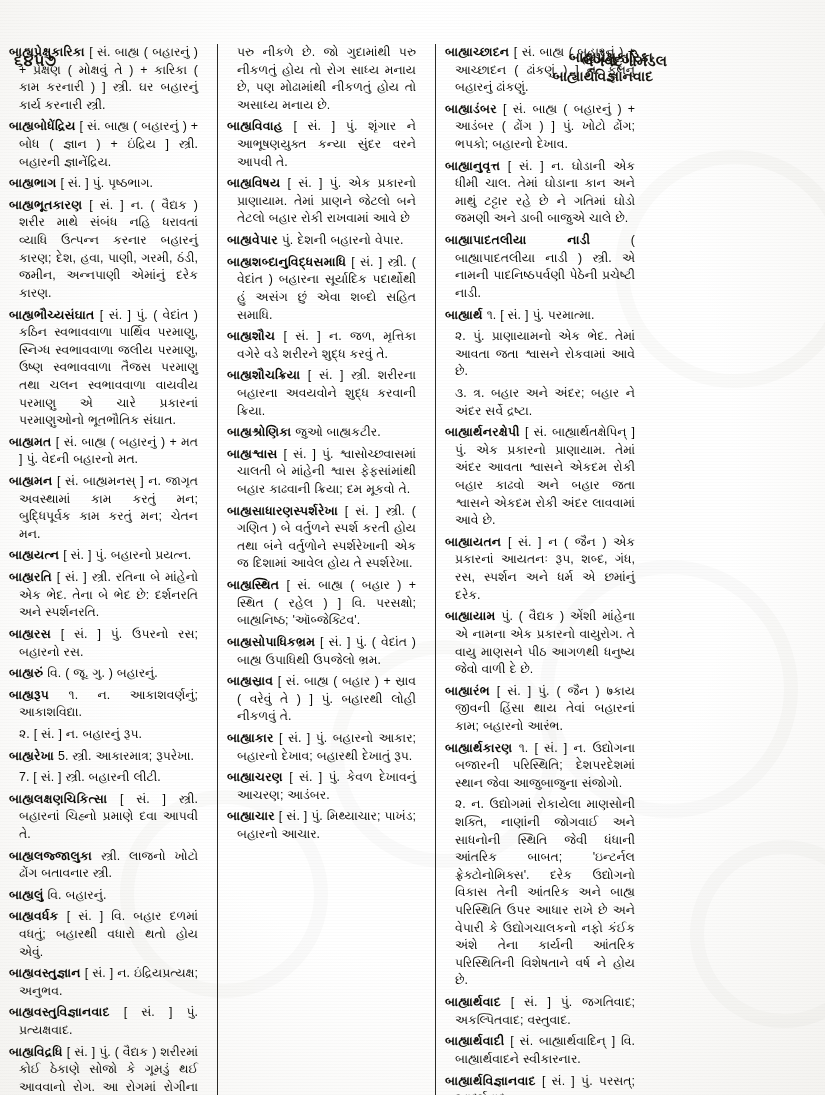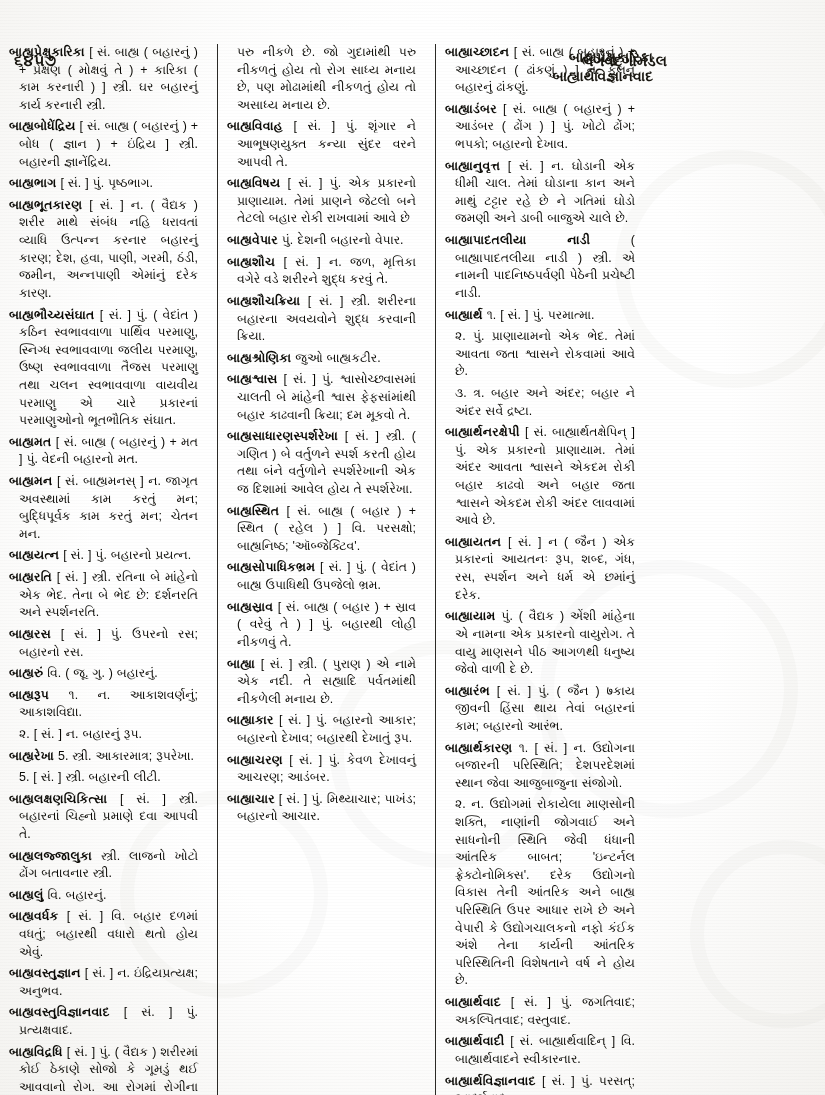--- a/index.html
+++ b/index.html
@@ -107,43 +107,43 @@
       <p class="entry"><span class="hw">બાહ્યભૌચ્યસંઘાત</span><span> [ સં. ] પું. ( વેદાંત ) કઠિન સ્વભાવવાળા પાર્થિવ પરમાણુ, સ્નિગ્ધ સ્વભાવવાળા જલીય પરમાણુ, ઉષ્ણ સ્વભાવવાળા તૈજસ પરમાણુ તથા ચલન સ્વભાવવાળા વાયવીય પરમાણુ એ ચારે પ્રકારનાં પરમાણુઓનો ભૂતભૌતિક સંઘાત.</span></p>
       <p class="entry"><span class="hw">બાહ્યમત</span><span> [ સં. બાહ્ય ( બહારનું ) + મત ] પું. વેદની બહારનો મત.</span></p>
       <p class="entry"><span class="hw">બાહ્યમન</span><span> [ સં. બાહ્યમનસ્ ] ન. જાગૃત અવસ્થામાં કામ કરતું મન; બુદ્ધિપૂર્વક કામ કરતું મન; ચેતન મન.</span></p>
       <p class="entry"><span class="hw">બાહ્યયત્ન</span><span> [ સં. ] પું. બહારનો પ્રયત્ન.</span></p>
       <p class="entry"><span class="hw">બાહ્યરતિ</span><span> [ સં. ] સ્ત્રી. રતિના બે માંહેનો એક ભેદ. તેના બે ભેદ છે: દર્શનરતિ અને સ્પર્શનરતિ.</span></p>
       <p class="entry"><span class="hw">બાહ્યરસ</span><span> [ સં. ] પું. ઉપરનો રસ; બહારનો રસ.</span></p>
       <p class="entry"><span class="hw">બાહ્યરું</span><span> વિ. ( જૂ. ગુ. ) બહારનું.</span></p>
       <p class="entry"><span class="hw">બાહ્યરૂપ</span><span> ૧. ન. આકાશવર્ણનું; આકાશવિદ્યા.</span></p>
       <p class="entry cont"><span>૨. [ સં. ] ન. બહારનું રૂપ.</span></p>
       <p class="entry"><span class="hw">બાહ્યરેખા</span><span> 5. સ્ત્રી. આકારમાત્ર; રૂપરેખા.</span></p>
-      <p class="entry cont"><span>5. [ સં. ] સ્ત્રી. બહારની લીટી.</span></p>
+      <p class="entry cont"><span>7. [ સં. ] સ્ત્રી. બહારની લીટી.</span></p>
       <p class="entry"><span class="hw">બાહ્યલક્ષણચિકિત્સા</span><span> [ સં. ] સ્ત્રી. બહારનાં ચિહ્નો પ્રમાણે દવા આપવી તે.</span></p>
       <p class="entry"><span class="hw">બાહ્યલજ્જાલુકા</span><span> સ્ત્રી. લાજનો ખોટો ઢોંગ બતાવનાર સ્ત્રી.</span></p>
       <p class="entry"><span class="hw">બાહ્યલું</span><span> વિ. બહારનું.</span></p>
       <p class="entry"><span class="hw">બાહ્યવર્ધક</span><span> [ સં. ] વિ. બહાર દળમાં વધતું; બહારથી વધારો થતો હોય એવું.</span></p>
       <p class="entry"><span class="hw">બાહ્યવસ્તુજ્ઞાન</span><span> [ સં. ] ન. ઇંદ્રિયપ્રત્યક્ષ; અનુભવ.</span></p>
       <p class="entry"><span class="hw">બાહ્યવસ્તુવિજ્ઞાનવાદ</span><span> [ સં. ] પું. પ્રત્યક્ષવાદ.</span></p>
       <p class="entry"><span class="hw">બાહ્યવિદ્રધિ</span><span> [ સં. ] પું. ( વૈદ્યક ) શરીરમાં કોઈ ઠેકાણે સોજો કે ગૂમડું થઈ આવવાનો રોગ. આ રોગમાં રોગીના મોઢામાંથી અથવા ગુદામાંથી</span></p>
     </div>
   <div class="col c2">
       <p class="entry cont"><span>પરુ નીકળે છે. જો ગુદામાંથી પરુ નીકળતું હોય તો રોગ સાધ્ય મનાય છે, પણ મોઢામાંથી નીકળતું હોય તો અસાધ્ય મનાય છે.</span></p>
       <p class="entry"><span class="hw">બાહ્યવિવાહ</span><span> [ સં. ] પું. શૃંગાર ને આભૂષણયુક્ત કન્યા સુંદર વરને આપવી તે.</span></p>
       <p class="entry"><span class="hw">બાહ્યવિષય</span><span> [ સં. ] પું. એક પ્રકારનો પ્રાણાયામ. તેમાં પ્રાણને જેટલો બને તેટલો બહાર રોકી રાખવામાં આવે છે</span></p>
       <p class="entry"><span class="hw">બાહ્યવેપાર</span><span> પું. દેશની બહારનો વેપાર.</span></p>
+      <p class="entry"><span class="hw">બાહ્યશબ્દાનુવિદ્ધસમાધિ</span><span> [ સં. ] સ્ત્રી. ( વેદાંત ) બહારના સૂર્યાદિક પદાર્થોથી હું અસંગ છું એવા શબ્દો સહિત સમાધિ.</span></p>
       <p class="entry"><span class="hw">બાહ્યશૌચ</span><span> [ સં. ] ન. જળ, મૃત્તિકા વગેરે વડે શરીરને શુદ્ધ કરવું તે.</span></p>
       <p class="entry"><span class="hw">બાહ્યશૌચક્રિયા</span><span> [ સં. ] સ્ત્રી. શરીરના બહારના અવયવોને શુદ્ધ કરવાની ક્રિયા.</span></p>
       <p class="entry"><span class="hw">બાહ્યશ્રોણિકા</span><span> જુઓ બાહ્યકટીર.</span></p>
       <p class="entry"><span class="hw">બાહ્યશ્વાસ</span><span> [ સં. ] પું. શ્વાસોચ્છ્વાસમાં ચાલતી બે માંહેની શ્વાસ ફેફસાંમાંથી બહાર કાઢવાની ક્રિયા; દમ મૂકવો તે.</span></p>
       <p class="entry"><span class="hw">બાહ્યસાધારણસ્પર્શરેખા</span><span> [ સં. ] સ્ત્રી. ( ગણિત ) બે વર્તુળને સ્પર્શ કરતી હોય તથા બંને વર્તુળોને સ્પર્શરેખાની એક જ દિશામાં આવેલ હોય તે સ્પર્શરેખા.</span></p>
       <p class="entry"><span class="hw">બાહ્યસ્થિત</span><span> [ સં. બાહ્ય ( બહાર ) + સ્થિત ( રહેલ ) ] વિ. પરસક્ષો; બાહ્યનિષ્ઠ; 'ઑબ્જેક્ટિવ'.</span></p>
       <p class="entry"><span class="hw">બાહ્યસોપાધિકભ્રમ</span><span> [ સં. ] પું. ( વેદાંત ) બાહ્ય ઉપાધિથી ઉપજેલો ભ્રમ.</span></p>
       <p class="entry"><span class="hw">બાહ્યસ્રાવ</span><span> [ સં. બાહ્ય ( બહાર ) + સ્રાવ ( વરેવું તે ) ] પું. બહારથી લોહી નીકળવું તે.</span></p>
-      <p class="entry"><span class="hw">બાહ્યા</span><span> [ સં. ] સ્ત્રી. ( પુરાણ ) એ નામે એક નદી. તે સહ્યાદિ પર્વતમાંથી નીકળેલી મનાય છે.</span></p>
       <p class="entry"><span class="hw">બાહ્યાકાર</span><span> [ સં. ] પું. બહારનો આકાર; બહારનો દેખાવ; બહારથી દેખાતું રૂપ.</span></p>
       <p class="entry"><span class="hw">બાહ્યાચરણ</span><span> [ સં. ] પું. કેવળ દેખાવનું આચરણ; આડંબર.</span></p>
       <p class="entry"><span class="hw">બાહ્યાચાર</span><span> [ સં. ] પું. મિથ્યાચાર; પાખંડ; બહારનો આચાર.</span></p>
     </div>
   <div class="col c3">
       <p class="entry"><span class="hw">બાહ્યાચ્છાદન</span><span> [ સં. બાહ્ય ( બહારનું ) + આચ્છાદન ( ઢાંકણું ) ] ન. ફૂલનું બહારનું ઢાંકણું.</span></p>
       <p class="entry"><span class="hw">બાહ્યાડંબર</span><span> [ સં. બાહ્ય ( બહારનું ) + આડંબર ( ઢોંગ ) ] પું. ખોટો ઢોંગ; ભપકો; બહારનો દેખાવ.</span></p>
       <p class="entry"><span class="hw">બાહ્યાનુવૃત્ત</span><span> [ સં. ] ન. ઘોડાની એક ધીમી ચાલ. તેમાં ઘોડાના કાન અને માથું ટટ્ટાર રહે છે ને ગતિમાં ઘોડો જમણી અને ડાબી બાજુએ ચાલે છે.</span></p>
       <p class="entry"><span class="hw">બાહ્યાપાદતલીયા નાડી</span><span> ( બાહ્યાપાદતલીયા નાડી ) સ્ત્રી. એ નામની પાદનિષ્ઠપર્વણી પેઠેની પ્રચેષ્ટી નાડી.</span></p>
       <p class="entry"><span class="hw">બાહ્યાર્થ</span><span> ૧. [ સં. ] પું. પરમાત્મા.</span></p>

